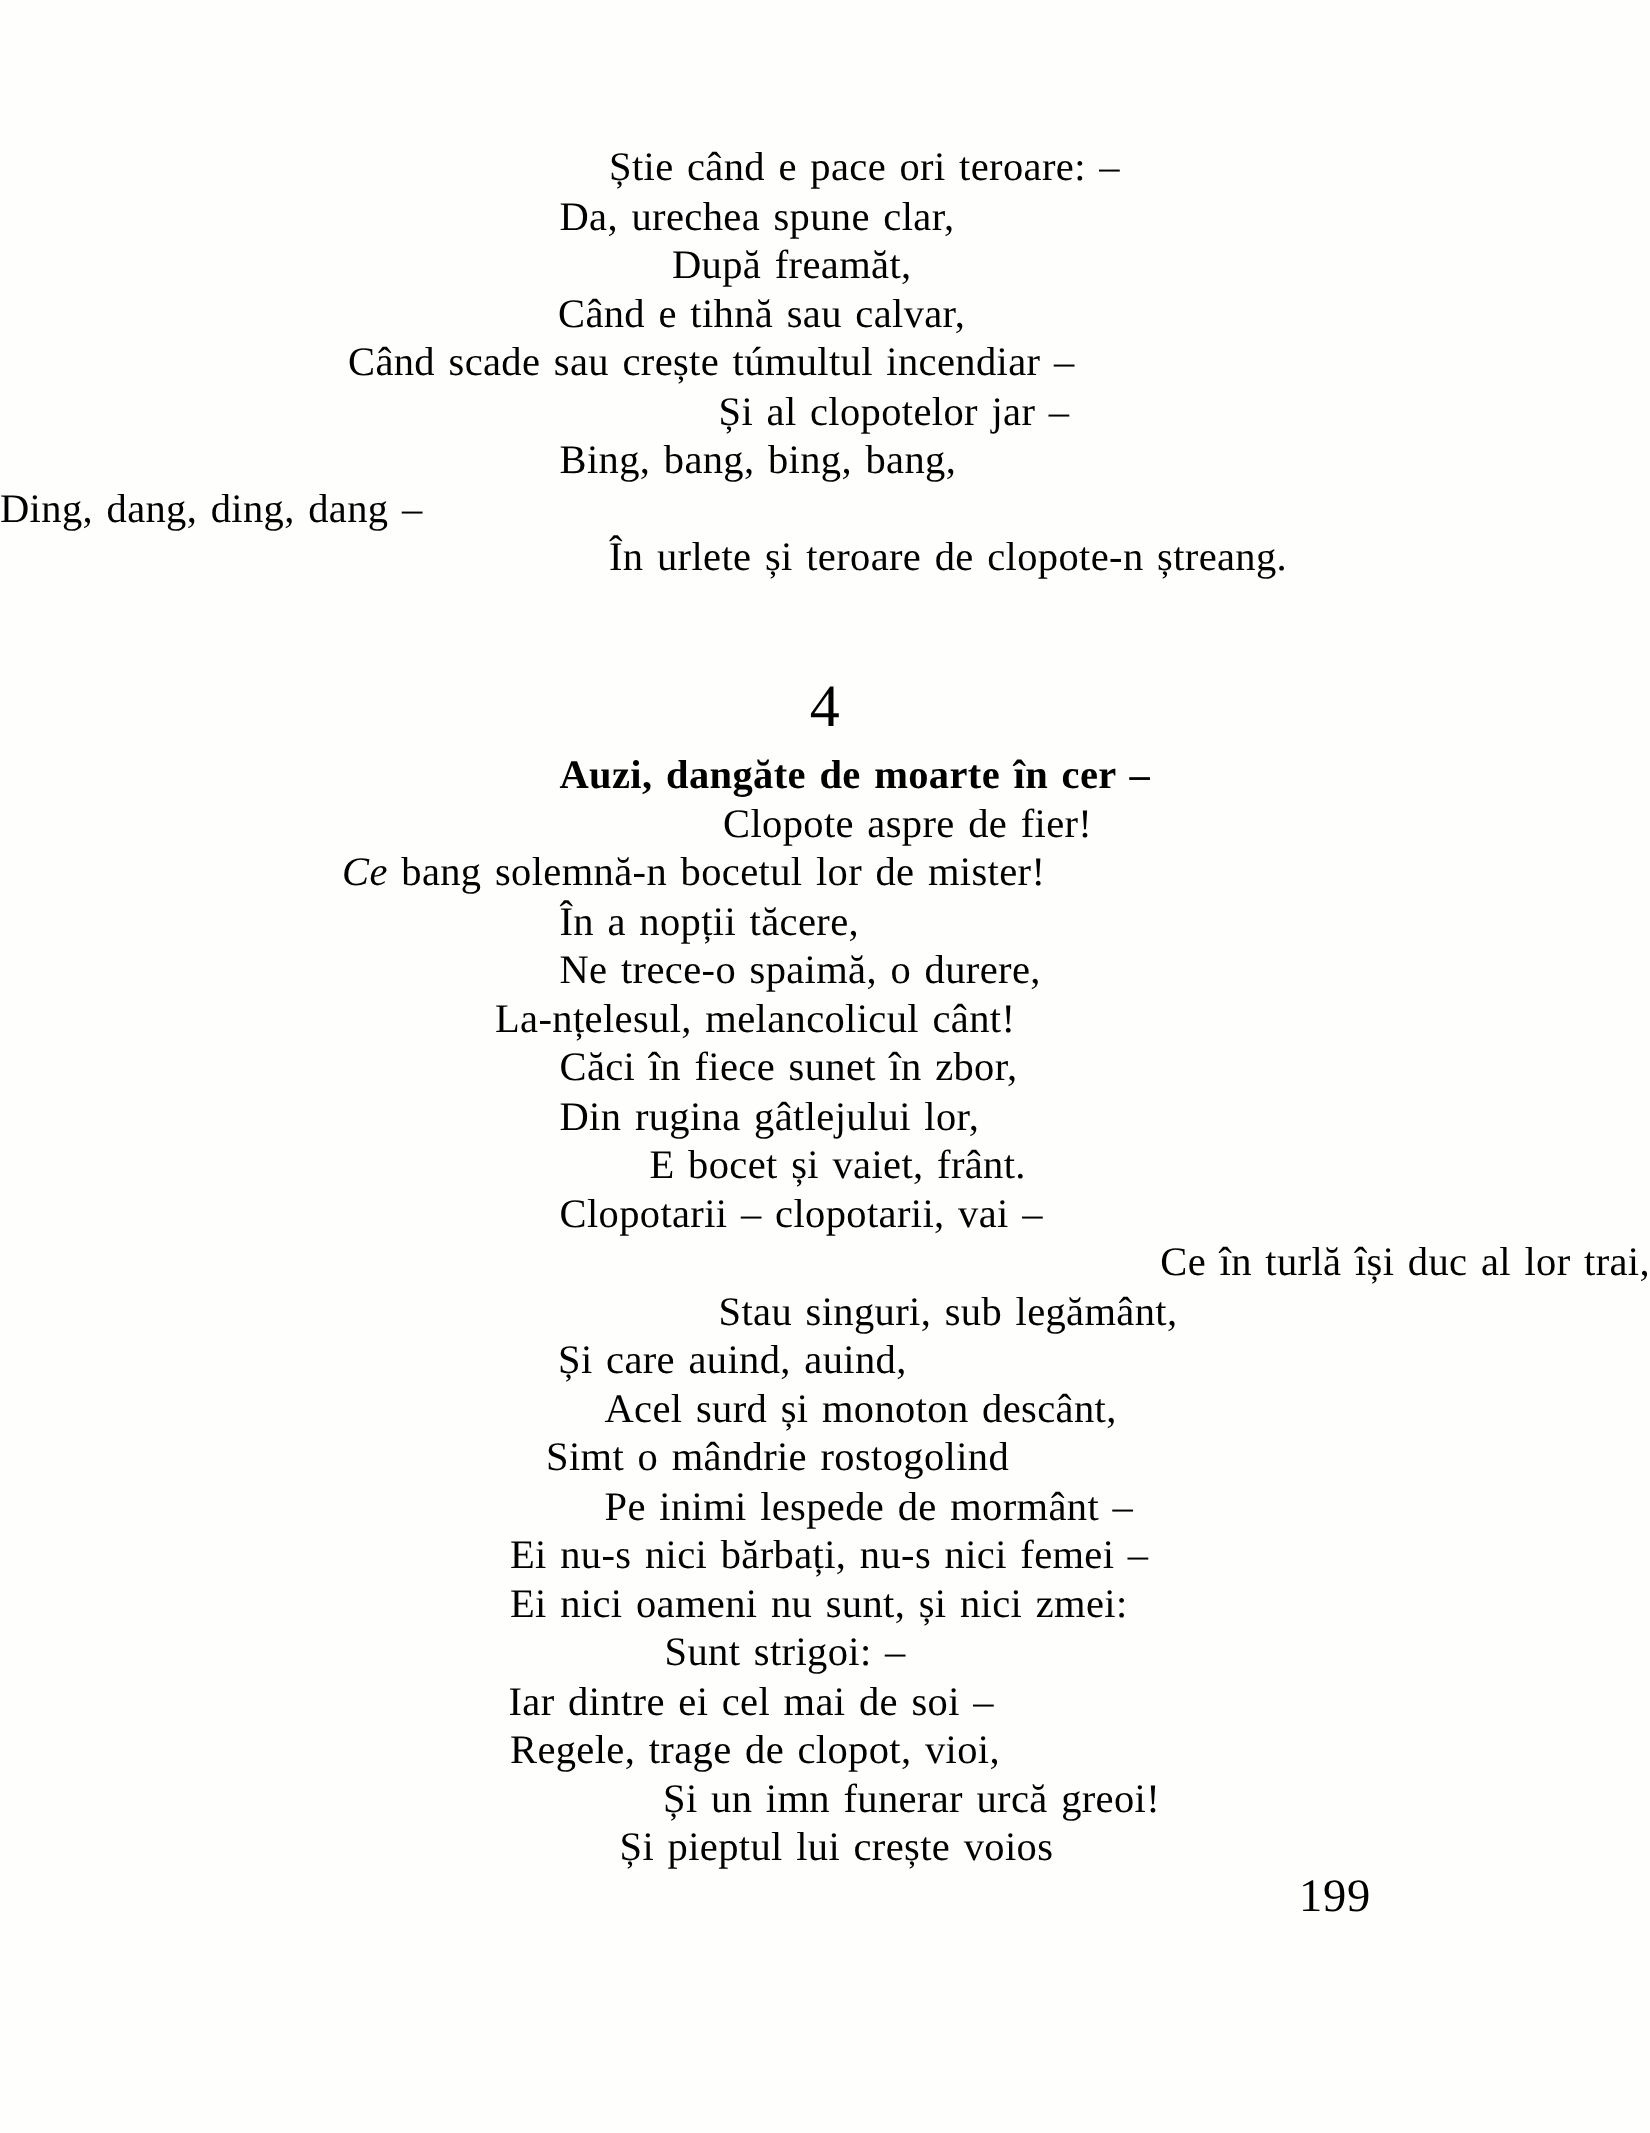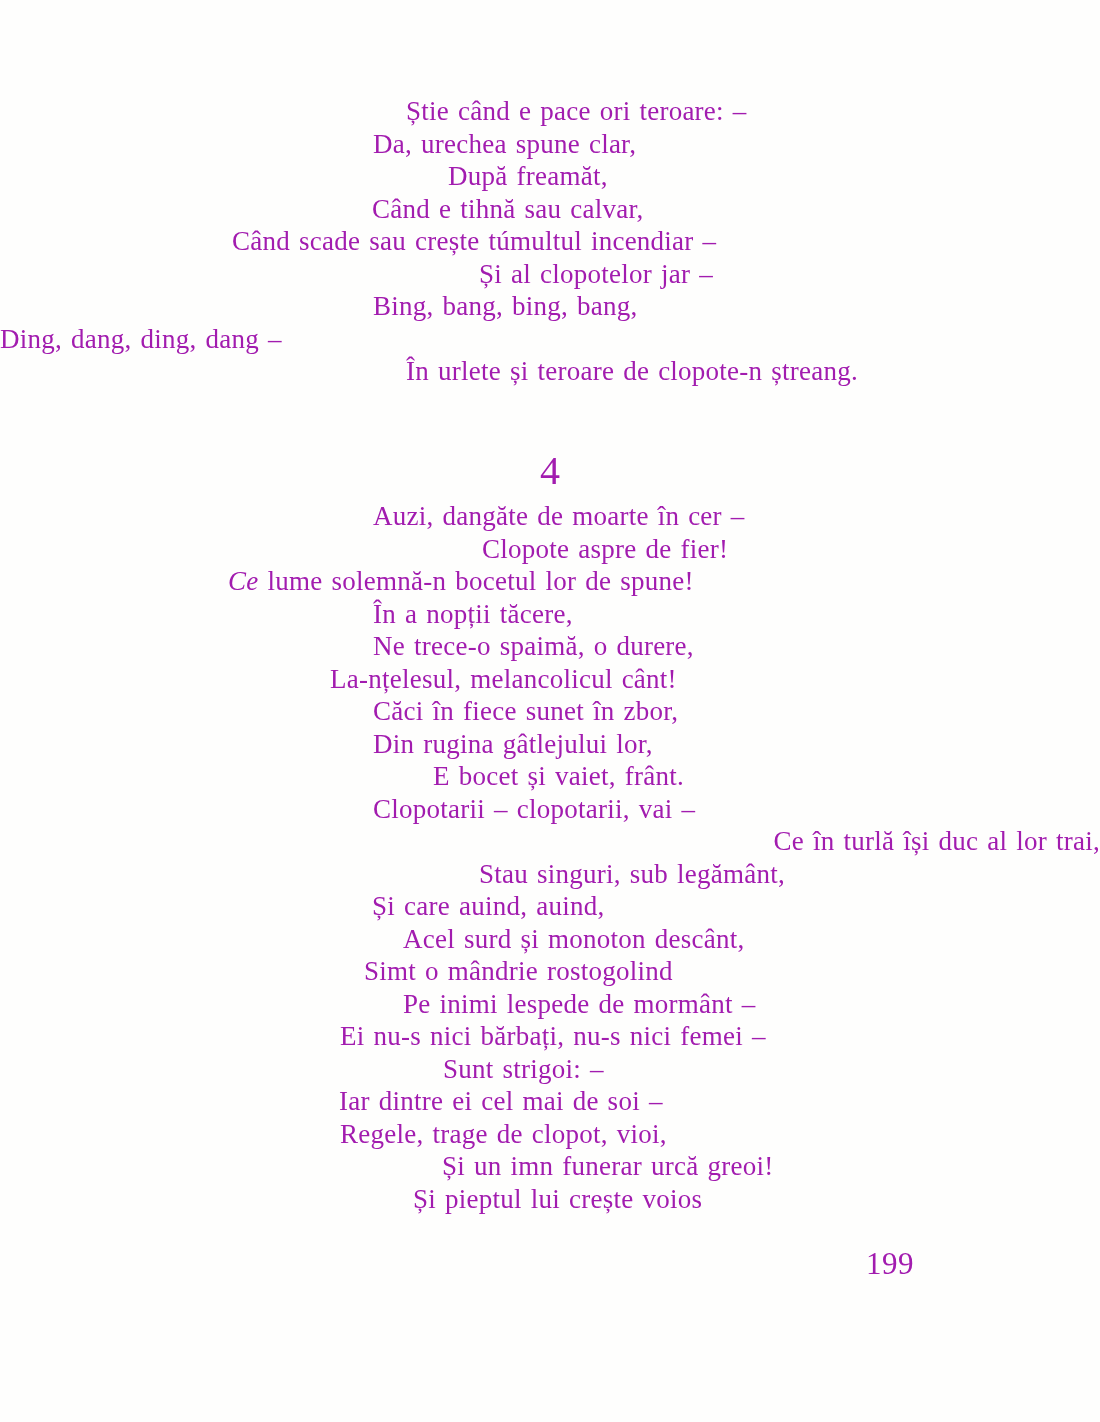--- a/index.html
+++ b/index.html
@@ -7,21 +7,21 @@
     padding: 0;
     background: #ffffff;
   }
   .page {
     position: relative;
     width: 1100px;
     height: 1422px;
     background: #fefefd;
     overflow: hidden;
     font-family: "Liberation Serif", "DejaVu Serif", serif;
-    color: #a21caf;
+    color: #000000;
     font-size: 27px;
   }
   .stanza {
     position: absolute;
     left: 0;
     width: 100%;
   }
   .stanza-a { top: 95px; }
   .stanza-b { top: 500px; }
   .line {
@@ -64,37 +64,38 @@
       <div class="line" style="padding-left: 232px;"><span>Când scade sau crește túmultul incendiar –</span></div>
       <div class="line" style="padding-left: 479px;"><span>Și al clopotelor jar –</span></div>
       <div class="line" style="padding-left: 373px;"><span>Bing, bang, bing, bang,</span></div>
       <div class="line" style=""><span>Ding, dang, ding, dang –</span></div>
       <div class="line" style="padding-left: 406px;"><span>În urlete și teroare de clopote-n ștreang.</span></div>
     </div>
 
   <div class="section-heading">4</div>
 
   <div class="stanza stanza-b">
-      <div class="line" style="padding-left: 373px;"><span>Auzi, dangăte de moarte în cer –</span></div>
+      <div class="line" style="padding-left: 373px; font-weight: bold;"><span>Auzi, dangăte de moarte în cer –</span></div>
       <div class="line" style="padding-left: 482px;"><span>Clopote aspre de fier!</span></div>
-      <div class="line" style="padding-left: 228px;"><i>Ce</i><span> lume solemnă-n bocetul lor de spune!</span></div>
+      <div class="line" style="padding-left: 228px;"><i>Ce</i><span> bang solemnă-n bocetul lor de mister!</span></div>
       <div class="line" style="padding-left: 373px;"><span>În a nopții tăcere,</span></div>
       <div class="line" style="padding-left: 373px;"><span>Ne trece-o spaimă, o durere,</span></div>
       <div class="line" style="padding-left: 303px; margin-left: 27px;"><span>La-nțelesul, melancolicul cânt!</span></div>
       <div class="line" style="padding-left: 373px;"><span>Căci în fiece sunet în zbor,</span></div>
       <div class="line" style="padding-left: 373px;"><span>Din rugina gâtlejului lor,</span></div>
       <div class="line" style="padding-left: 433px;"><span>E bocet și vaiet, frânt.</span></div>
       <div class="line" style="padding-left: 373px;"><span>Clopotarii – clopotarii, vai –</span></div>
       <div class="line" style=" text-align: right;"><span>Ce în turlă își duc al lor trai,</span></div>
       <div class="line" style="padding-left: 479px;"><span>Stau singuri, sub legământ,</span></div>
       <div class="line" style="padding-left: 372px;"><span>Și care auind, auind,</span></div>
       <div class="line" style="padding-left: 403px;"><span>Acel surd și monoton descânt,</span></div>
       <div class="line" style="padding-left: 364px;"><span>Simt o mândrie rostogolind</span></div>
       <div class="line" style="padding-left: 403px;"><span>Pe inimi lespede de mormânt –</span></div>
       <div class="line" style="padding-left: 340px;"><span>Ei nu-s nici bărbați, nu-s nici femei –</span></div>
+      <div class="line" style="padding-left: 340px;"><span>Ei nici oameni nu sunt, și nici zmei:</span></div>
       <div class="line" style="padding-left: 443px;"><span>Sunt strigoi: –</span></div>
       <div class="line" style="padding-left: 339px;"><span>Iar dintre ei cel mai de soi –</span></div>
       <div class="line" style="padding-left: 340px;"><span>Regele, trage de clopot, vioi,</span></div>
       <div class="line" style="padding-left: 442px;"><span>Și un imn funerar urcă greoi!</span></div>
       <div class="line" style="padding-left: 413px;"><span>Și pieptul lui crește voios</span></div>
     </div>
 
   <div class="page-number">199</div>
 
 </div>

